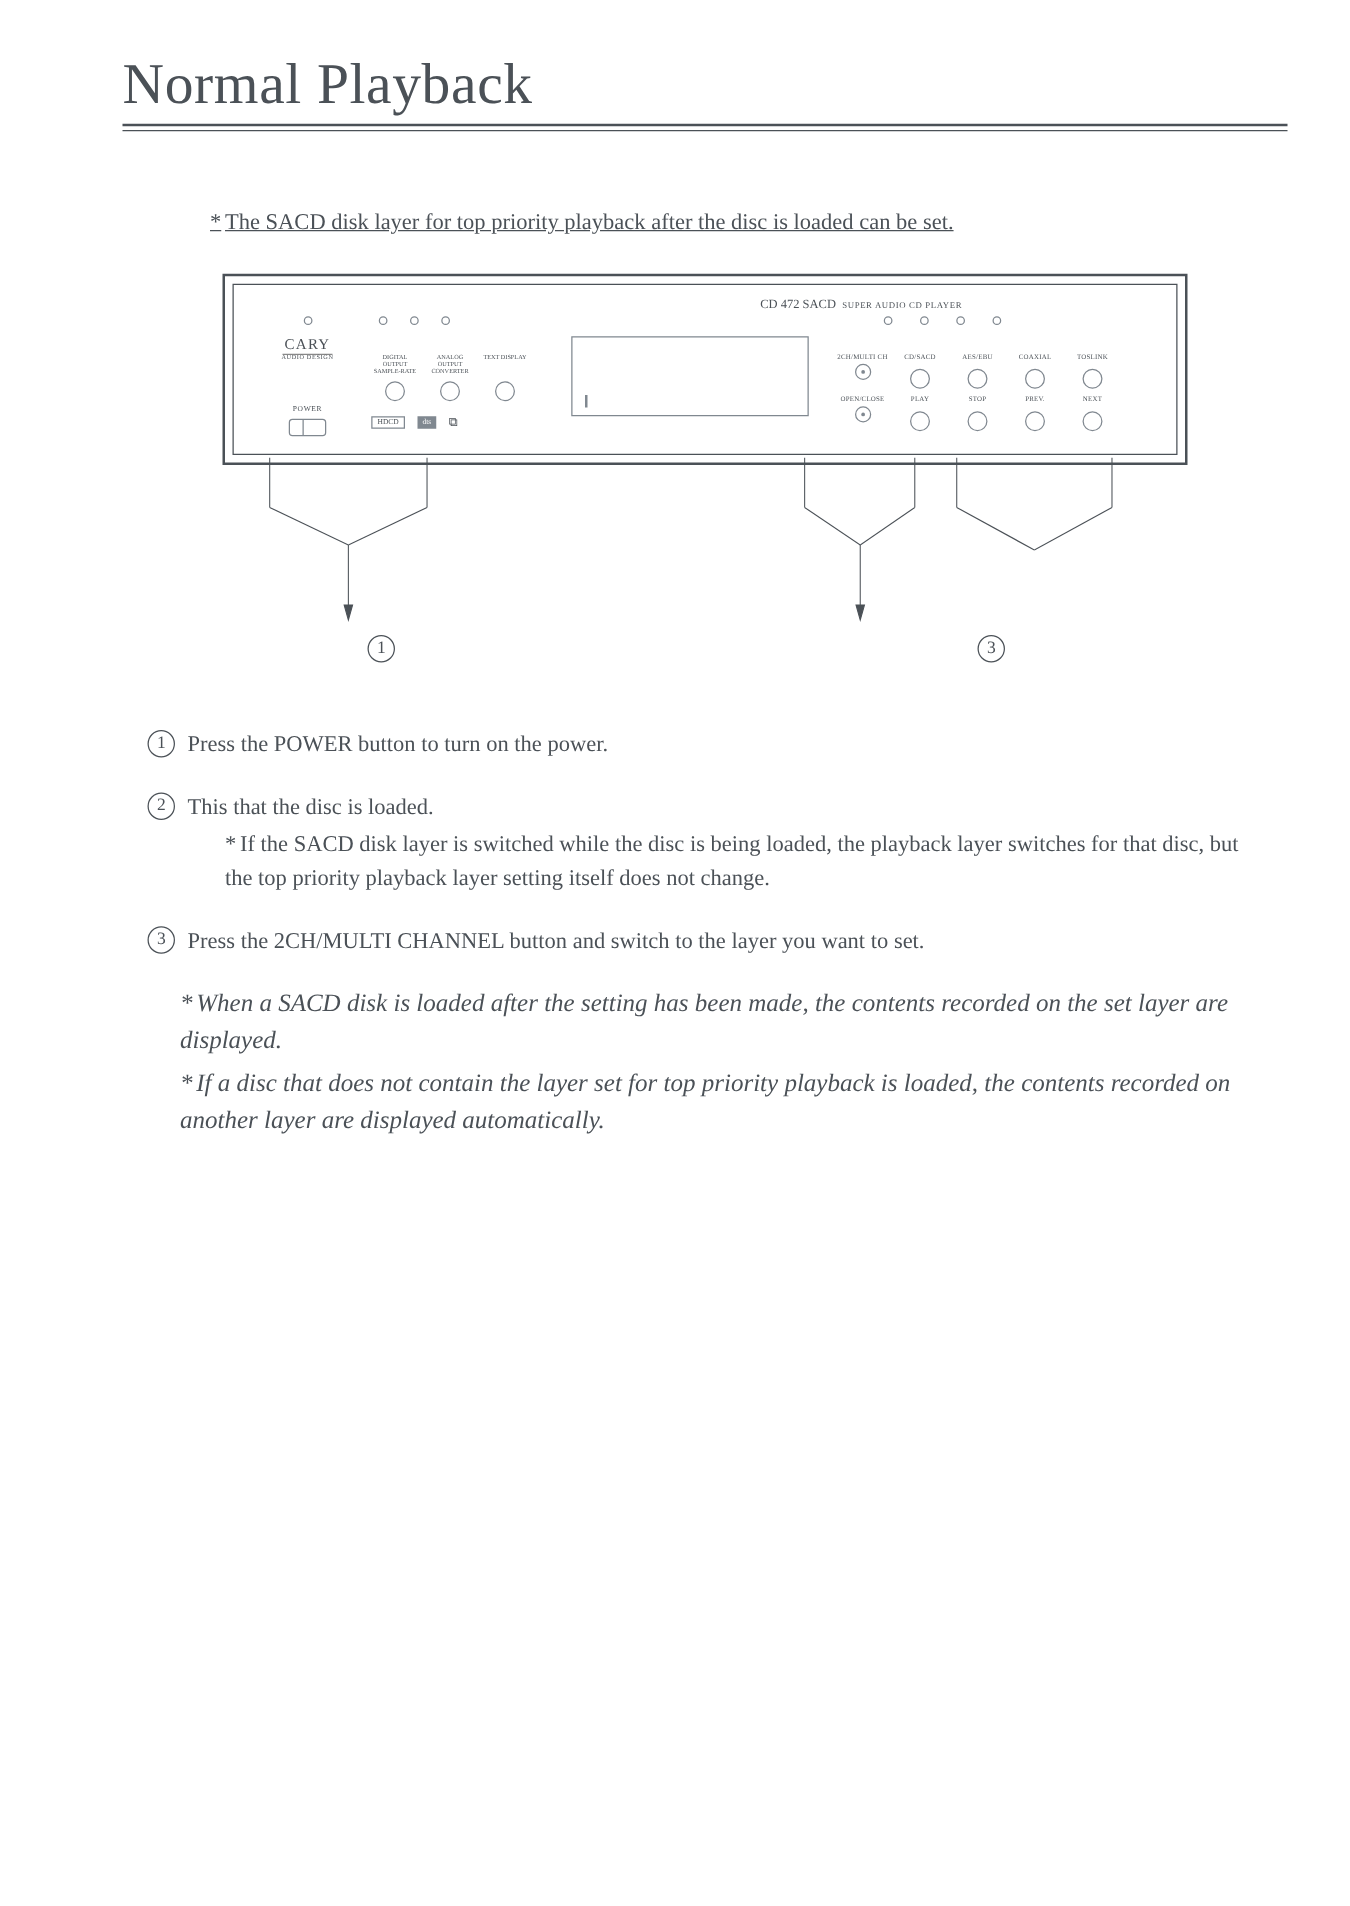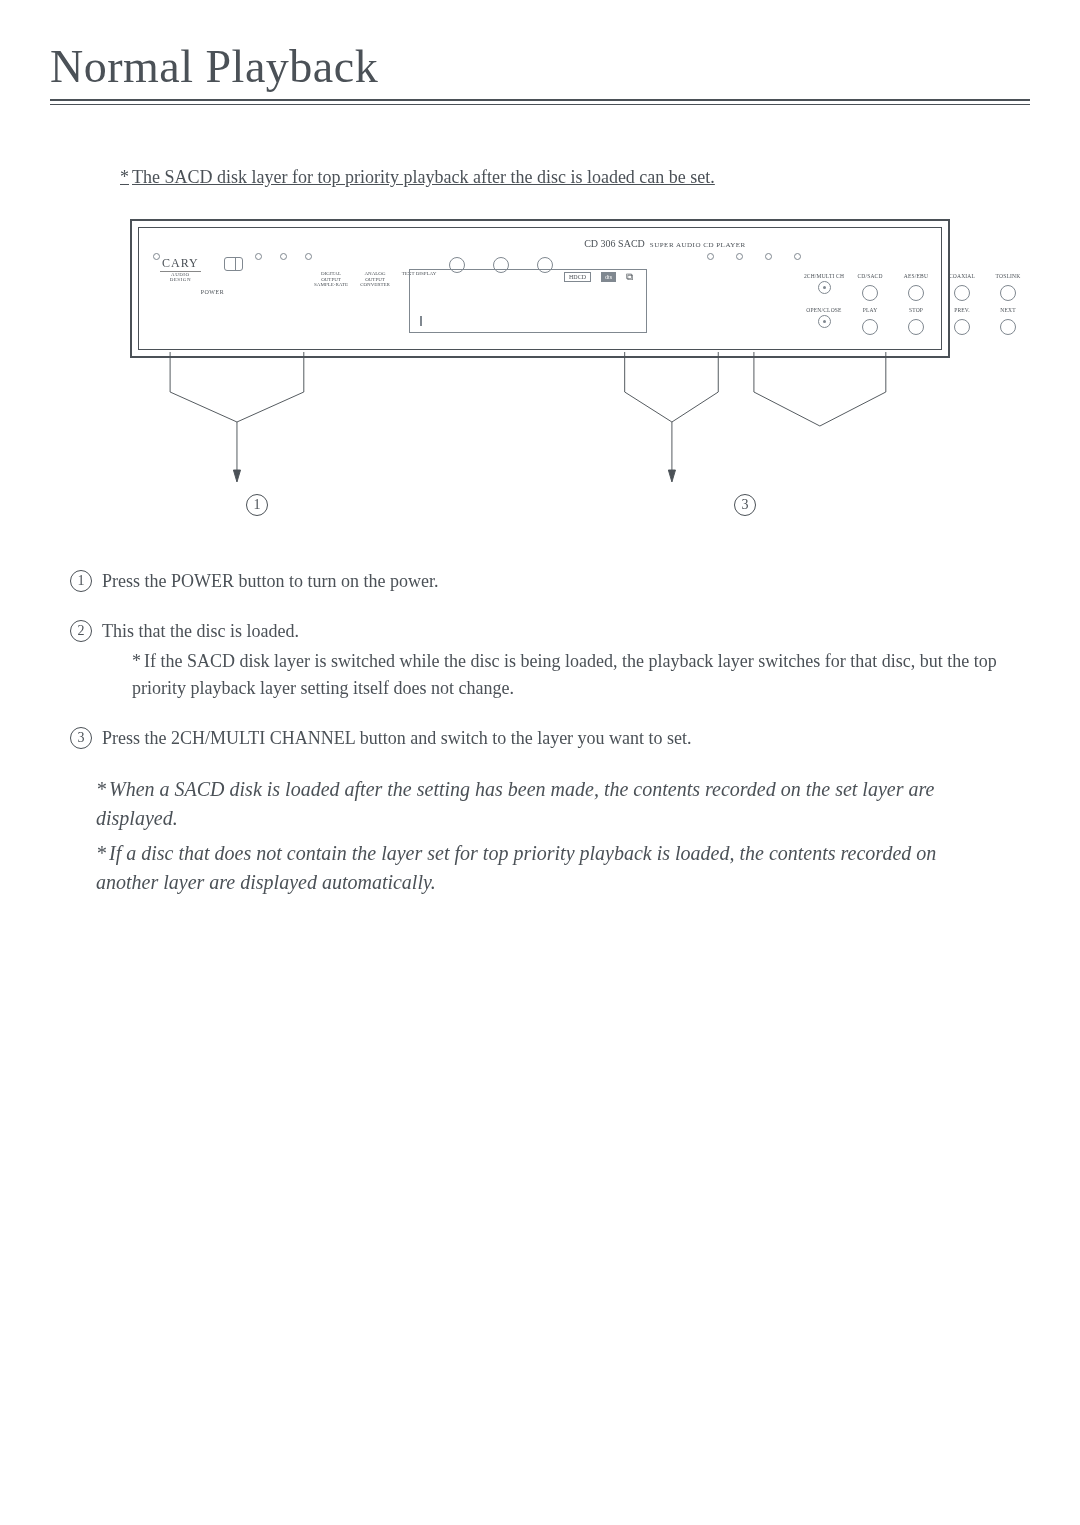--- a/index.html
+++ b/index.html
@@ -6,20 +6,21 @@
     margin: 0;
     padding: 0;
     width: 1080px;
     background: #fff;
     font-family: Georgia, "Times New Roman", serif;
     color: #4B5157;
   }
   .page {
     padding: 40px 50px 60px 50px;
     box-sizing: border-box;
+    margin-left: 48px;
   }
   .page-title {
     font-size: 46px;
     font-weight: 400;
     margin: 0 0 6px 0;
     letter-spacing: 0.5px;
   }
   .title-rule {
     border: 0;
     border-top: 2px solid #4B5157;
@@ -58,21 +59,21 @@
     margin: 0 0 4px 250px;
   }
   .device-model .sub {
     font-size: 7px;
     letter-spacing: 0.5px;
   }
   .device-row {
     display: flex;
     align-items: flex-start;
   }
-  .dev-col { display: flex; flex-direction: row; }
+  .dev-col { display: flex; flex-direction: column; }
   .dev-left { width: 90px; }
   .dev-logo-led { display:flex; justify-content:center; }
   .led-dot { width:5px; height:5px; border:1px solid #808890; border-radius:50%; margin-bottom:6px;}
   .dev-logo { font-size:12px; text-align:center; border-bottom:1px solid #888; display:inline-block; padding:0 2px; font-family: serif; letter-spacing:1px;}
   .dev-logo-sub { font-size:5px; text-align:center; letter-spacing:0.5px;}
   .power-label { font-size:6px; text-align:center; margin-top:36px; letter-spacing:0.5px;}
   .power-btn { width:28px; height:12px; border:1px solid #808890; border-radius:3px; margin:4px auto 0 auto;}
   .power-btn .pb-inner { width:10px; height:12px; border-right:1px solid #808890; }
 
   .dev-mid { width:150px; margin-left:6px;}
@@ -148,21 +149,21 @@
 
 
   <div class="intro-notes">
     <div><span class="asterisk">*</span><span>The SACD disk layer for top priority playback after the disc is loaded can be set.</span></div>
   </div>
 
   <div class="device-wrap">
     <div class="device-outer">
       <div class="device-inner">
         <div class="device-model">
-          <span>CD 306 SACD</span>
+          <span>CD 472 SACD</span>
           &nbsp;<span class="sub">SUPER AUDIO CD PLAYER</span>
         </div>
         <div class="device-row">
 
           <div class="dev-col dev-left">
             <div class="dev-logo-led">
                 <div class="led-dot"></div>
               </div>
             <div style="text-align:center;">
               <span class="dev-logo">CARY</span>

